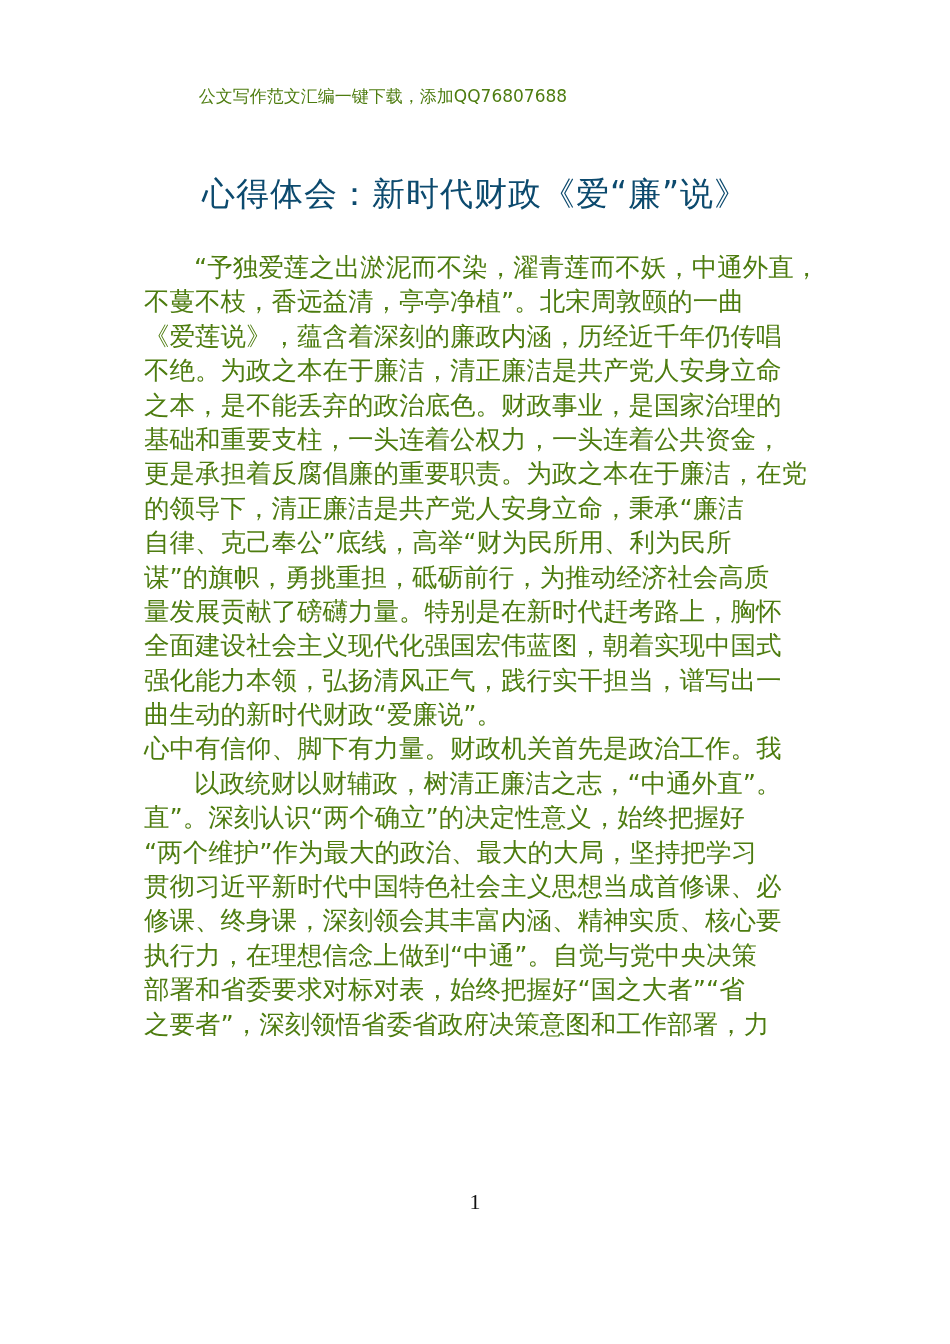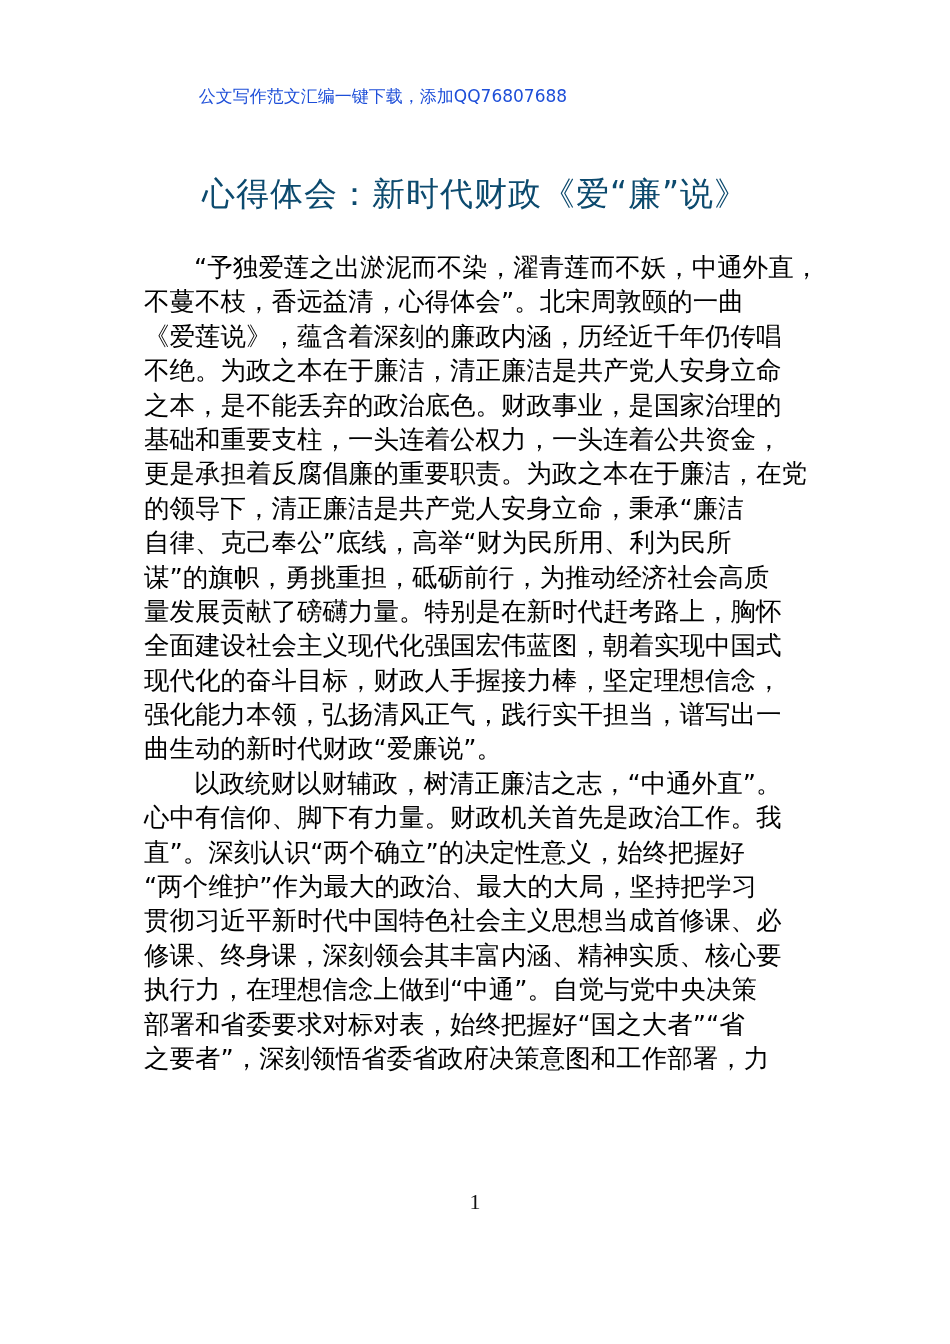--- a/index.html
+++ b/index.html
@@ -1,65 +1,64 @@
 <!DOCTYPE html>
 <html><head>
   <meta charset="utf-8">
   <style>
     html, body { margin: 0; padding: 0; background: #ffffff; }
     body { width: 950px; height: 1344px; position: relative; overflow: hidden; }
     .page { position: absolute; left: 0; top: 0; width: 950px; height: 1344px; background: #ffffff; }
     .header-banner {
       position: absolute; left: 0; width: 766px; top: 84px;
-      text-align: center; color: #1d4ed8;
+      text-align: center; color: #4d7c0f;
       font-family: "DejaVu Sans", sans-serif; font-size: 17px; line-height: 24px;
     }
     .doc-title {
       position: absolute; left: 0; width: 950px; top: 170px;
       text-align: center; color: #0c4a6e;
       font-family: "DejaVu Sans", sans-serif; font-size: 33px; line-height: 48px;
       letter-spacing: 1px;
     }
     .body-text {
       position: absolute; left: 144px; top: 250px; width: 690px;
-      color: #000000; font-family: "DejaVu Sans", sans-serif; font-size: 25.5px;
+      color: #4d7c0f; font-family: "DejaVu Sans", sans-serif; font-size: 25.5px;
     }
     .line { height: 34.4px; line-height: 34.4px; white-space: nowrap; }
     .line.indent { padding-left: 50px; }
     .page-number {
       position: absolute; left: 0; width: 950px; top: 1188px;
       text-align: center; color: #111;
       font-family: "Liberation Serif", serif; font-size: 22px; line-height: 28px;
     }
   </style>
 </head>
 <body>
 
 <div class="page">
   <div class="header-banner">公文写作范文汇编一键下载，添加QQ76807688</div>
   <div class="doc-title">心得体会：新时代财政《爱“廉”说》</div>
 
   <div class="body-text">
     <div class="line indent">“予独爱莲之出淤泥而不染，濯青莲而不妖，中通外直，</div>
-    <div class="line">不蔓不枝，香远益清，心得体会”。北宋周敦颐的一曲</div>
+    <div class="line">不蔓不枝，香远益清，亭亭净植”。北宋周敦颐的一曲</div>
     <div class="line">《爱莲说》，蕴含着深刻的廉政内涵，历经近千年仍传唱</div>
     <div class="line">不绝。为政之本在于廉洁，清正廉洁是共产党人安身立命</div>
     <div class="line">之本，是不能丢弃的政治底色。财政事业，是国家治理的</div>
     <div class="line">基础和重要支柱，一头连着公权力，一头连着公共资金，</div>
     <div class="line">更是承担着反腐倡廉的重要职责。为政之本在于廉洁，在党</div>
     <div class="line">的领导下，清正廉洁是共产党人安身立命，秉承“廉洁</div>
     <div class="line">自律、克己奉公”底线，高举“财为民所用、利为民所</div>
     <div class="line">谋”的旗帜，勇挑重担，砥砺前行，为推动经济社会高质</div>
     <div class="line">量发展贡献了磅礴力量。特别是在新时代赶考路上，胸怀</div>
     <div class="line">全面建设社会主义现代化强国宏伟蓝图，朝着实现中国式</div>
-    <div class="line">现代化的奋斗目标，财政人手握接力棒，坚定理想信念，</div>
     <div class="line">强化能力本领，弘扬清风正气，践行实干担当，谱写出一</div>
     <div class="line">曲生动的新时代财政“爱廉说”。</div>
+    <div class="line">心中有信仰、脚下有力量。财政机关首先是政治工作。我</div>
     <div class="line indent">以政统财以财辅政，树清正廉洁之志，“中通外直”。</div>
-    <div class="line">心中有信仰、脚下有力量。财政机关首先是政治工作。我</div>
     <div class="line">直”。深刻认识“两个确立”的决定性意义，始终把握好</div>
     <div class="line">“两个维护”作为最大的政治、最大的大局，坚持把学习</div>
     <div class="line">贯彻习近平新时代中国特色社会主义思想当成首修课、必</div>
     <div class="line">修课、终身课，深刻领会其丰富内涵、精神实质、核心要</div>
     <div class="line">执行力，在理想信念上做到“中通”。自觉与党中央决策</div>
     <div class="line">部署和省委要求对标对表，始终把握好“国之大者”“省</div>
     <div class="line">之要者”，深刻领悟省委省政府决策意图和工作部署，力</div>
   </div>
 
   <div class="page-number">1</div>

